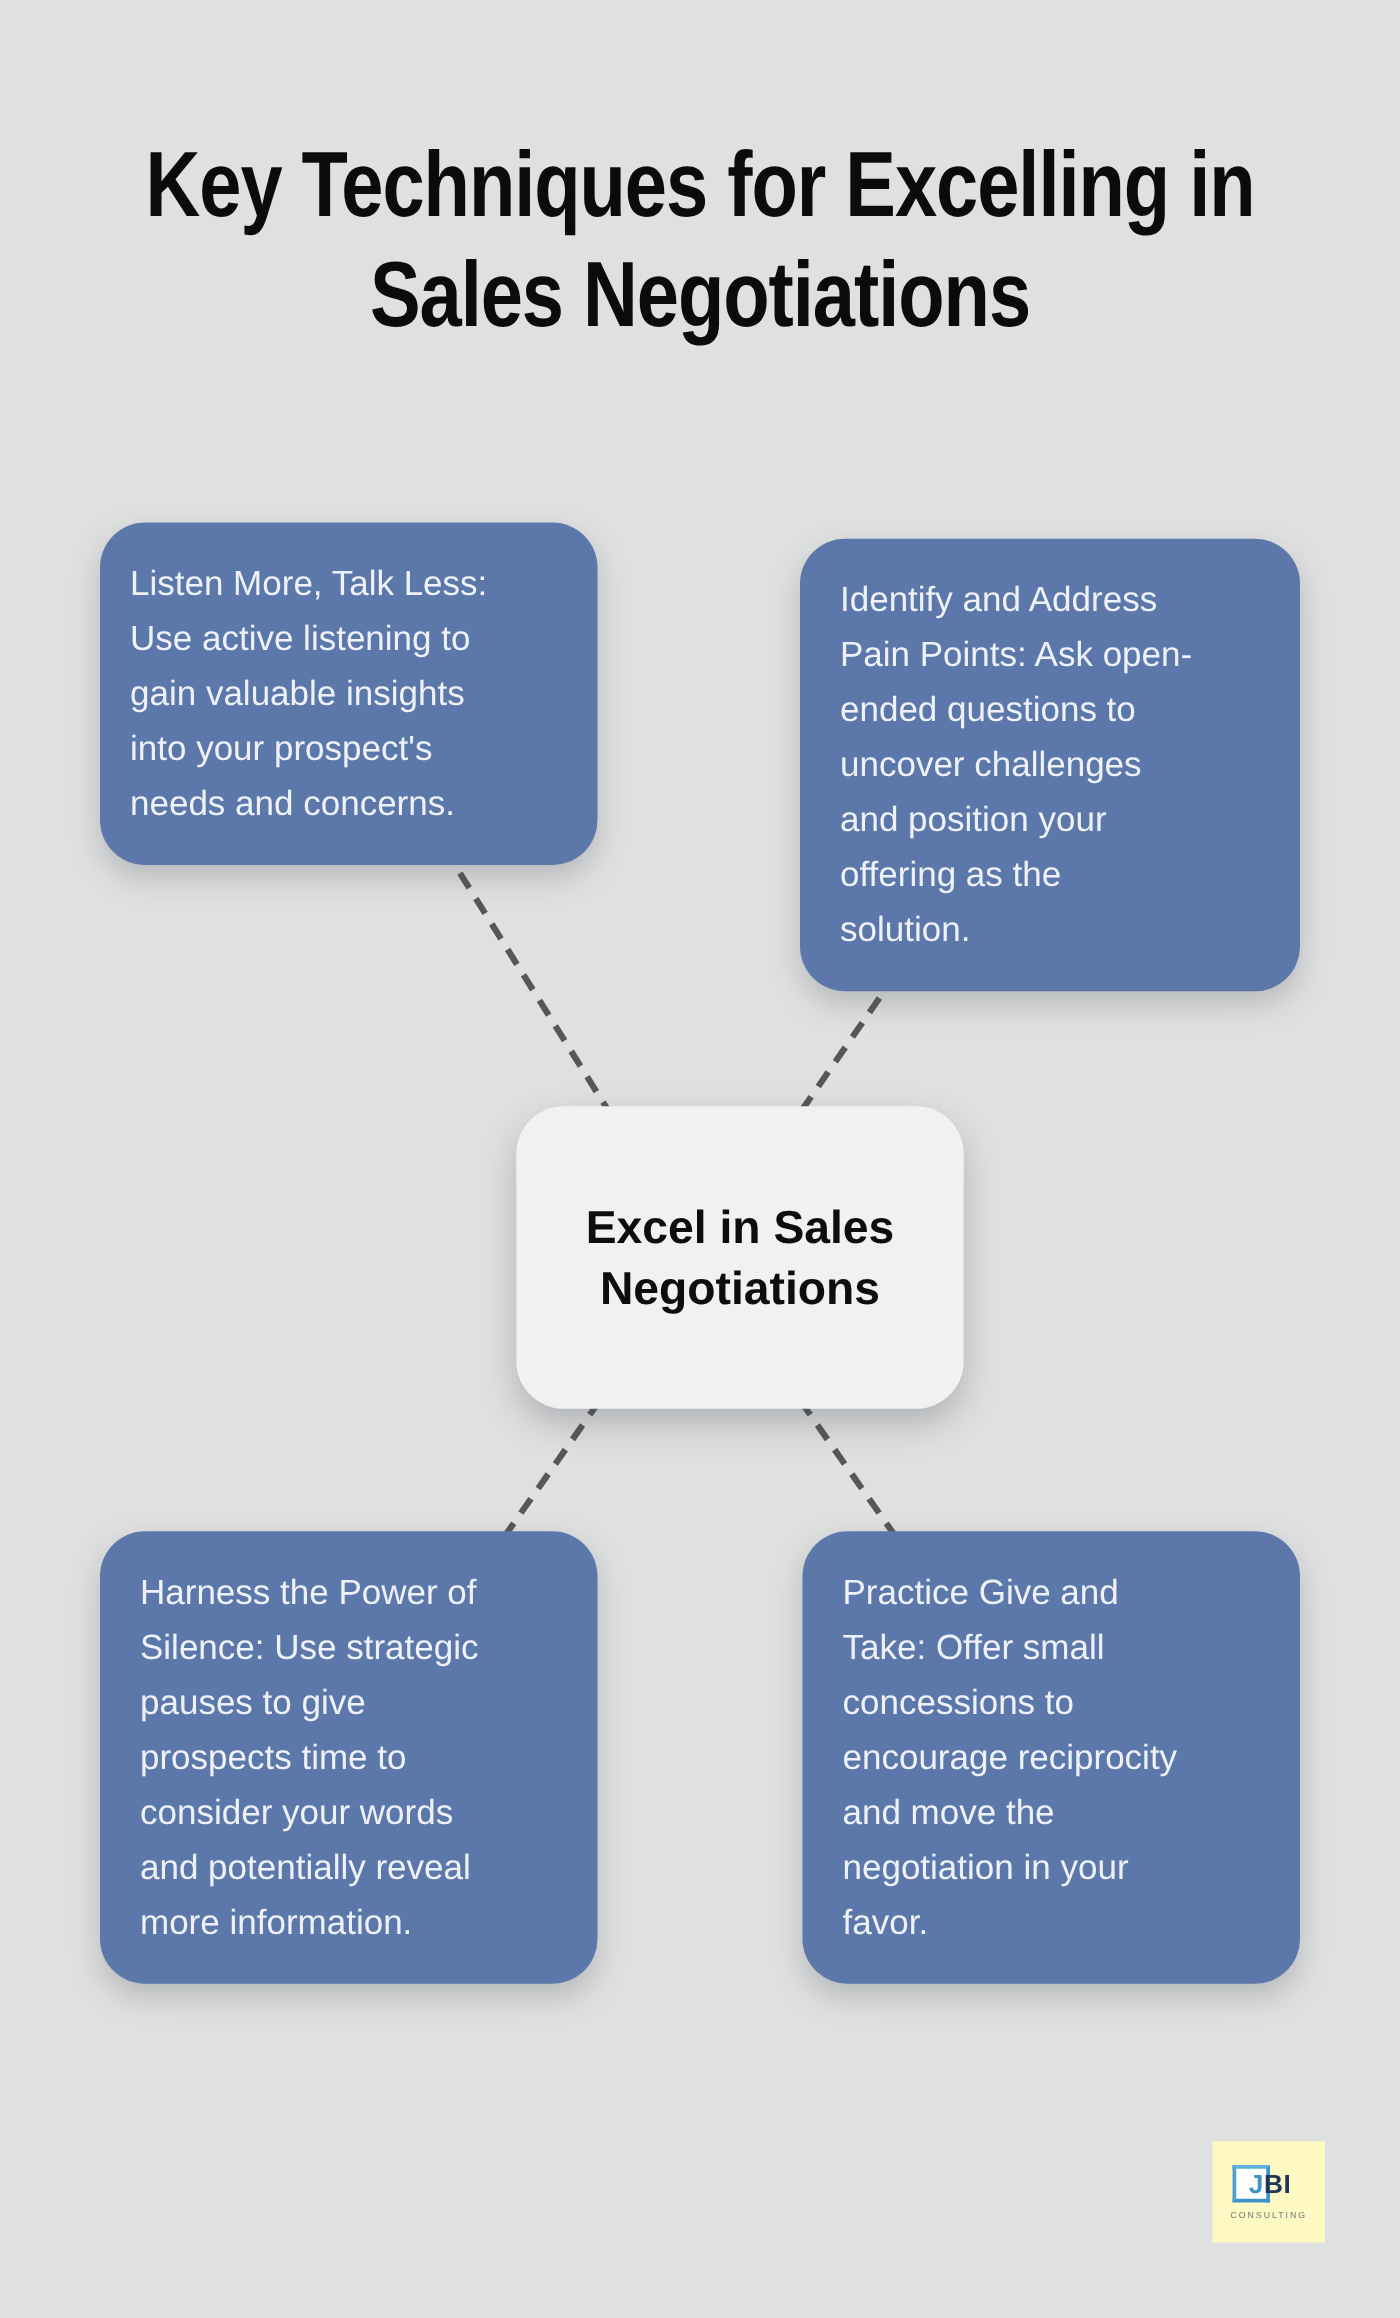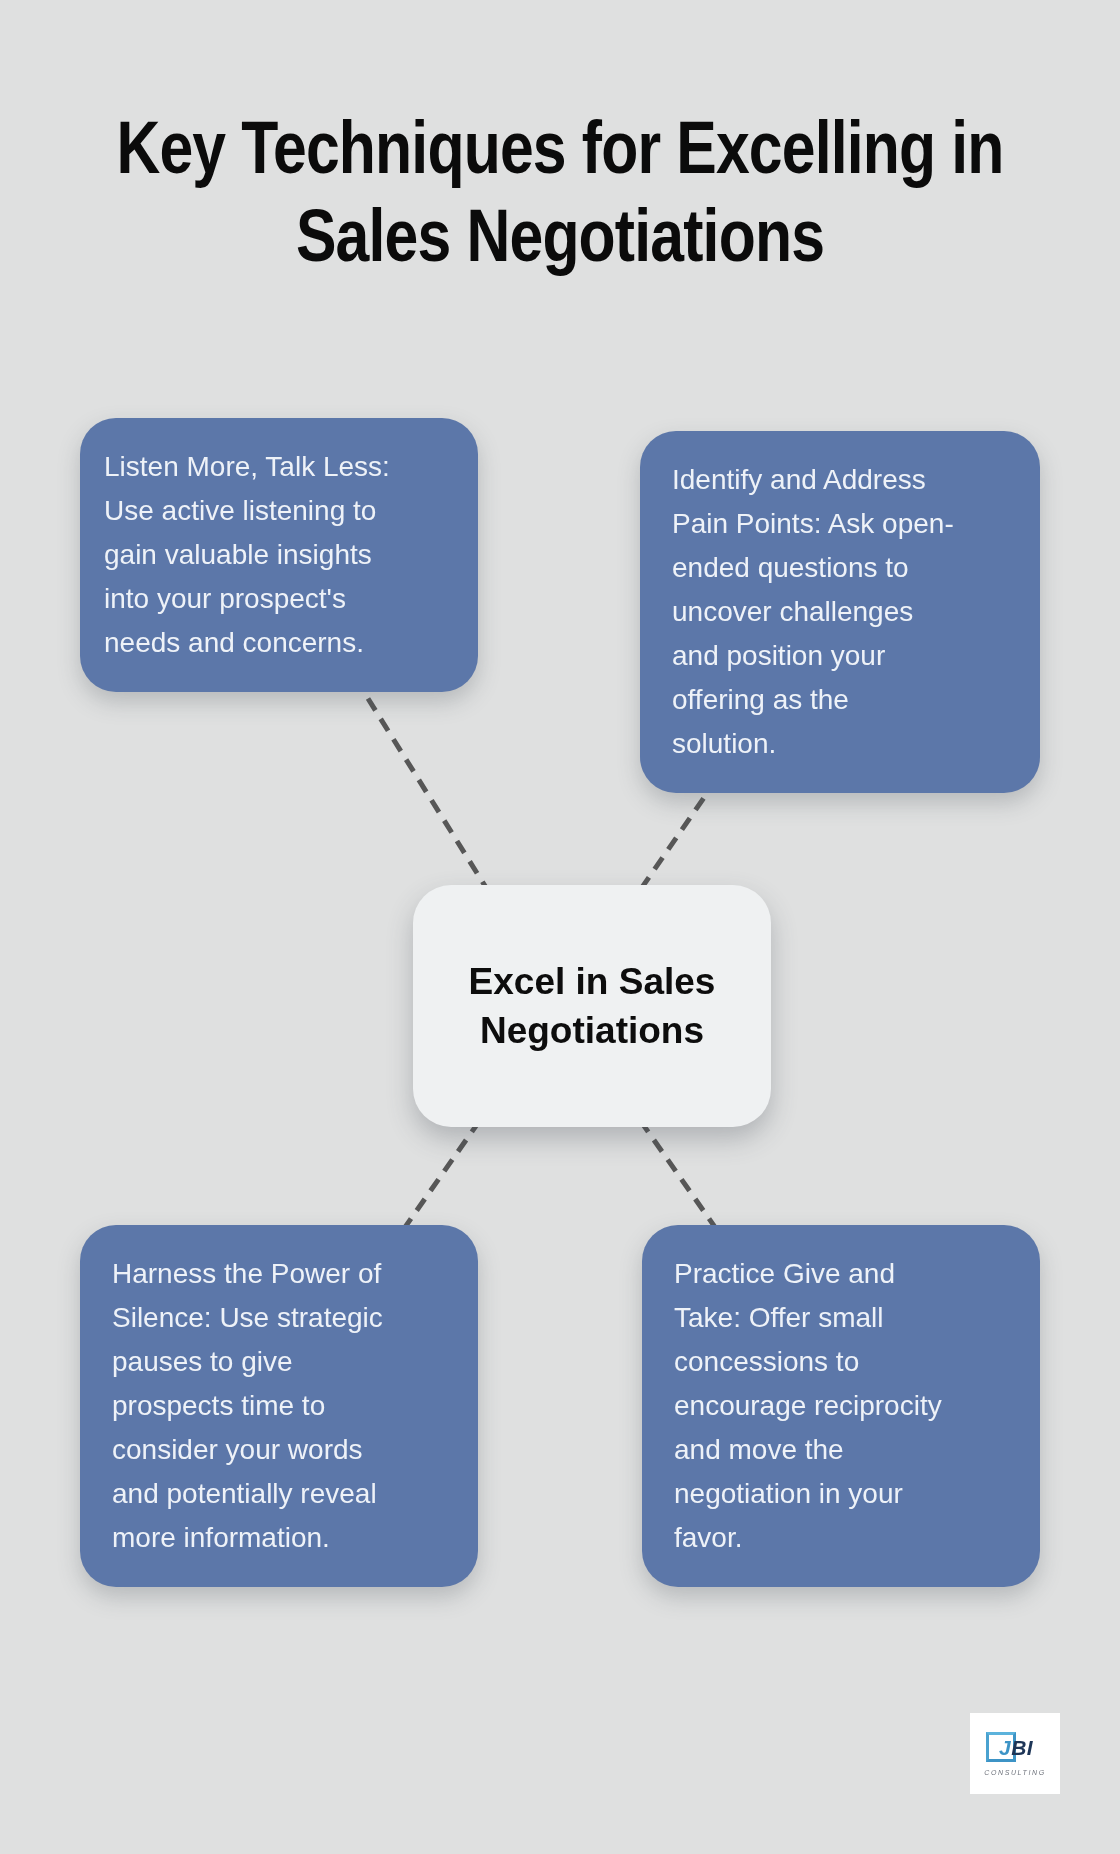--- a/index.html
+++ b/index.html
@@ -62,26 +62,25 @@
     font-weight: 700;
     color: #0d0d0d;
     white-space: pre-line;
     box-shadow: 0 12px 26px rgba(70, 75, 85, 0.30);
     margin-left: 31px;
   }
   .logo-card {
     position: absolute;
     left: 970px; top: 1713px;
     width: 90px; height: 81px;
-    background: #ffffff;
+    background: #fef9c3;
     display: flex;
     flex-direction: column;
     align-items: center;
     justify-content: center;
-    font-style: italic;
   }
   .logo-mark {
     position: relative;
     width: 58px;
     height: 34px;
   }
   .logo-square {
     position: absolute;
     left: 0; top: 1px;
     width: 30px; height: 30px;

